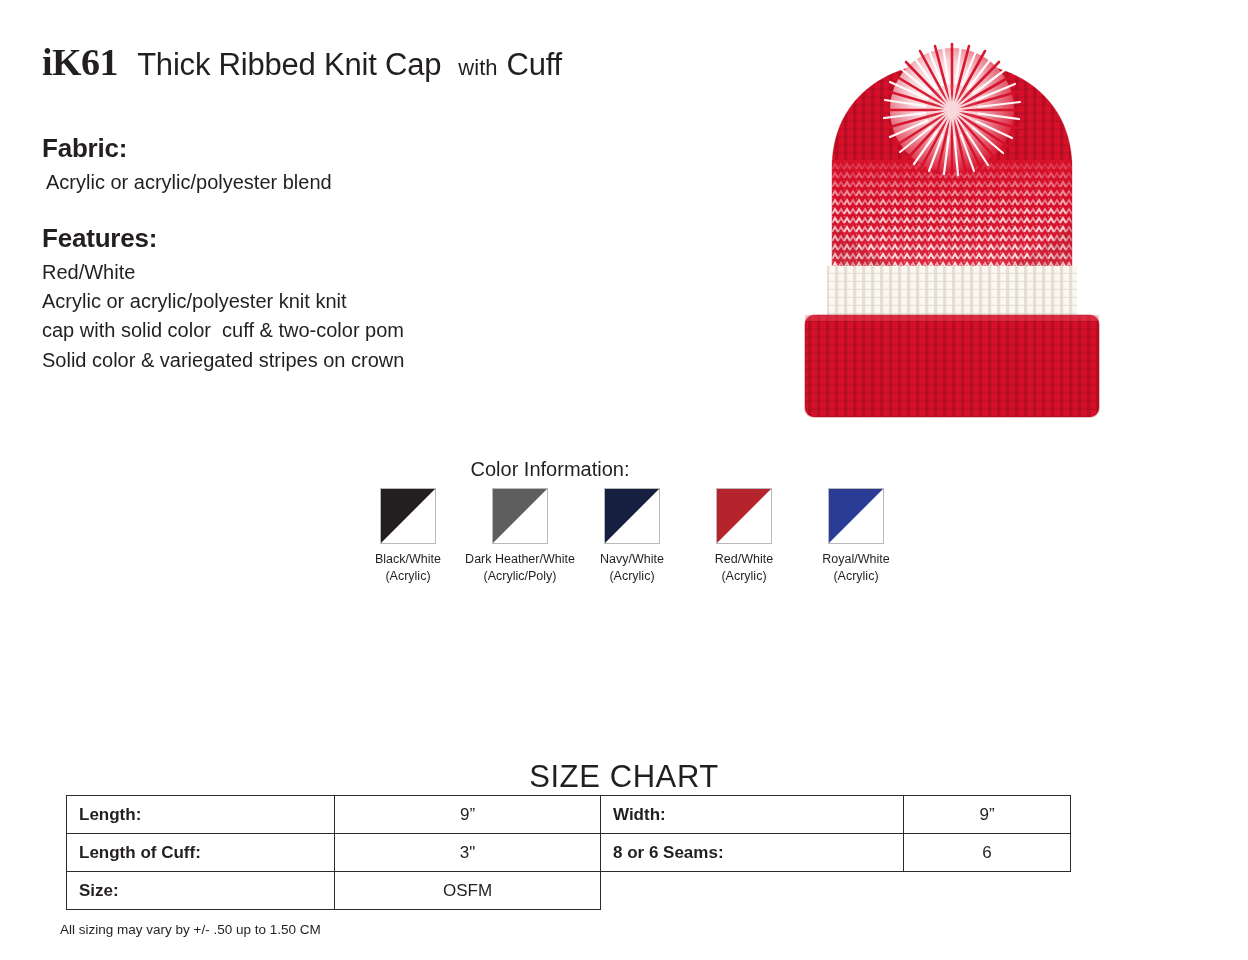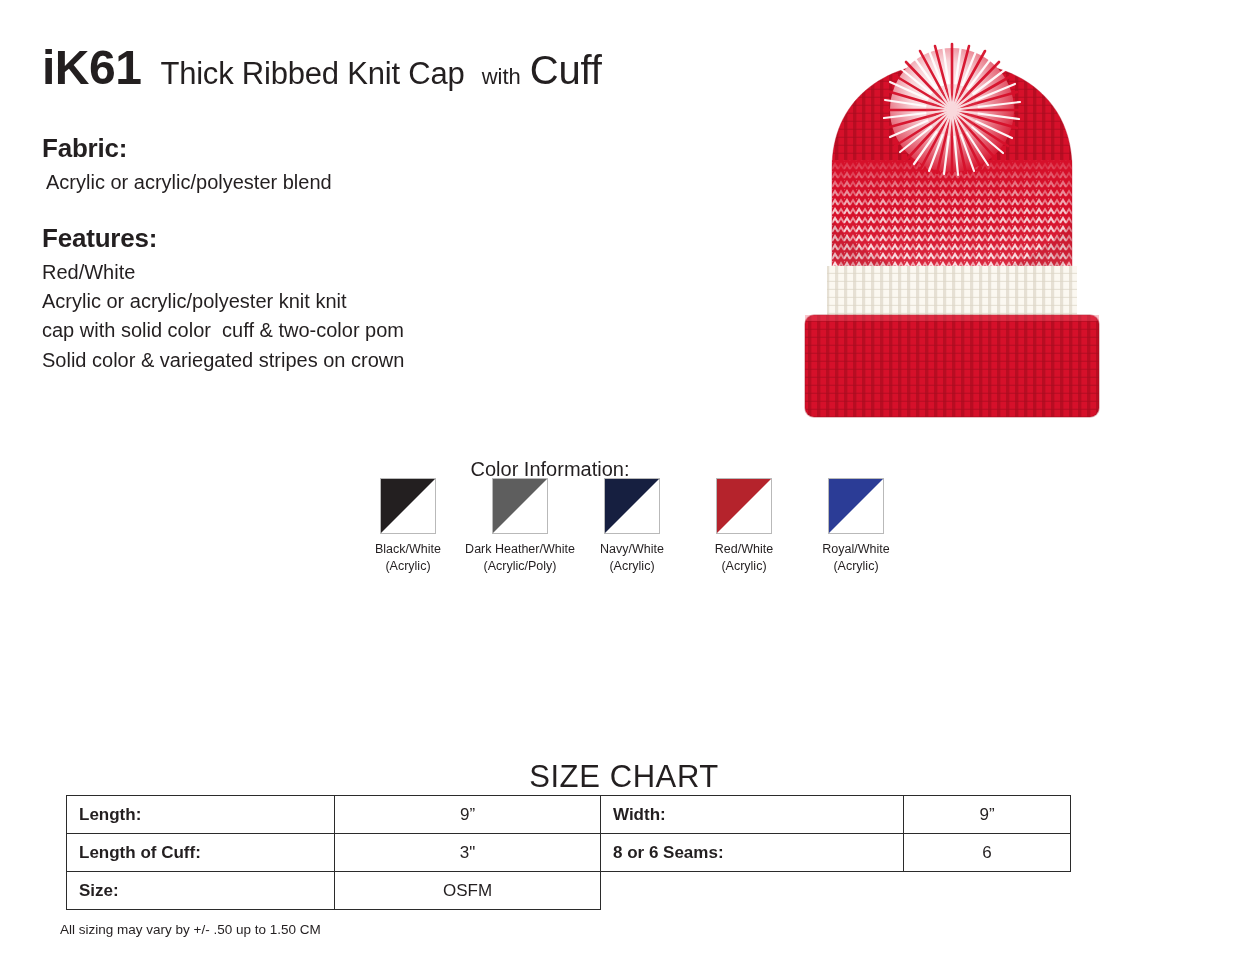--- a/index.html
+++ b/index.html
@@ -18,24 +18,24 @@
 
   
   .title-row {
     position: absolute;
     left: 42px;
     top: 40px;
     display: flex;
     align-items: baseline;
     white-space: nowrap;
   }
-  .title-style { font-weight: bold; font-size: 48px; letter-spacing: -0.5px; }
+  .title-style { font-weight: bold; font-size: 38px; letter-spacing: -0.5px; font-family: Liberation Serif, serif; }
   .title-name  { font-weight: 400; font-size: 31px; margin-left: 19px; letter-spacing: -0.2px; }
   .title-with  { font-weight: 400; font-size: 22px; margin-left: 17px; }
-  .title-cuff  { font-weight: 400; font-size: 40px; margin-left: 9px; letter-spacing: -0.2px; }
+  .title-cuff  { font-weight: 400; font-size: 31px; margin-left: 9px; letter-spacing: -0.2px; }
 
   
   .spec-block { position: absolute; left: 42px; top: 134px; width: 520px; }
   .spec-head {
     font-size: 26px;
     font-weight: bold;
     letter-spacing: -0.2px;
     margin: 0 0 5px 0;
     line-height: 1.1;
   }
@@ -64,21 +64,21 @@
     left: 0;
     top: 458px;
     width: 1100px;
     text-align: center;
     font-size: 20px;
     font-weight: 400;
   }
   .swatch-row {
     position: absolute;
     left: 352px;
-    top: 478px;
+    top: 488px;
     width: 560px;
     display: flex;
     justify-content: center;
   }
   .swatch-item {
     width: 112px;
     display: flex;
     flex-direction: column;
     align-items: center;
   }

